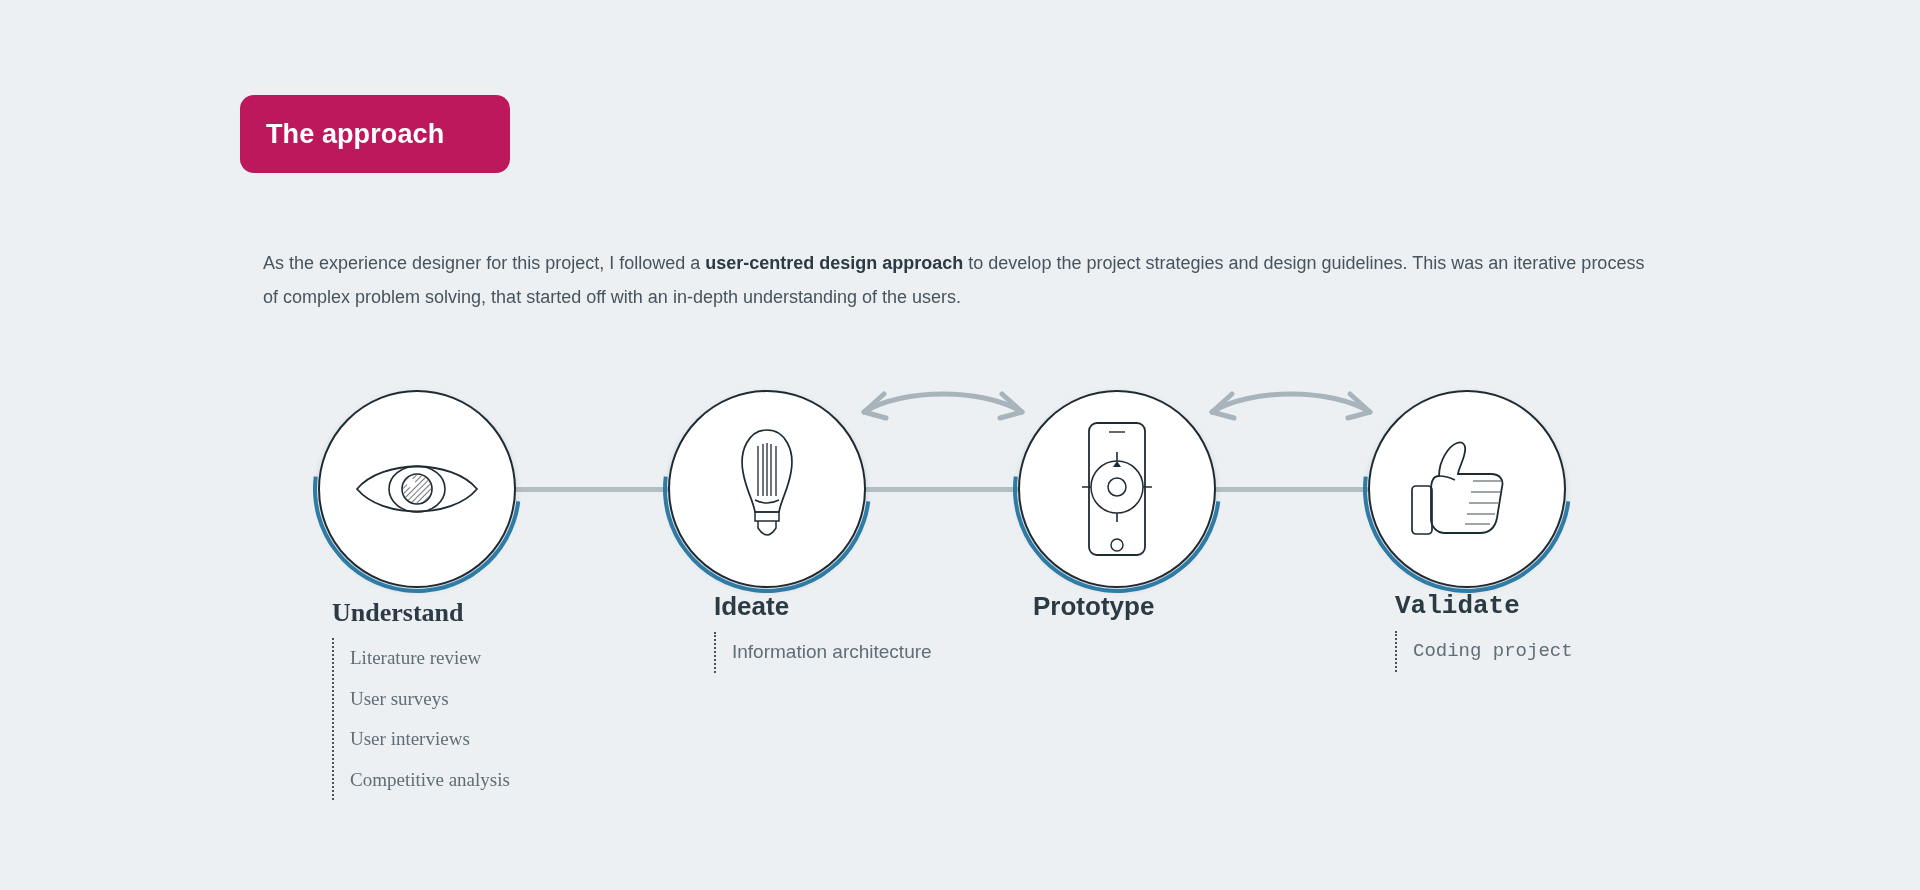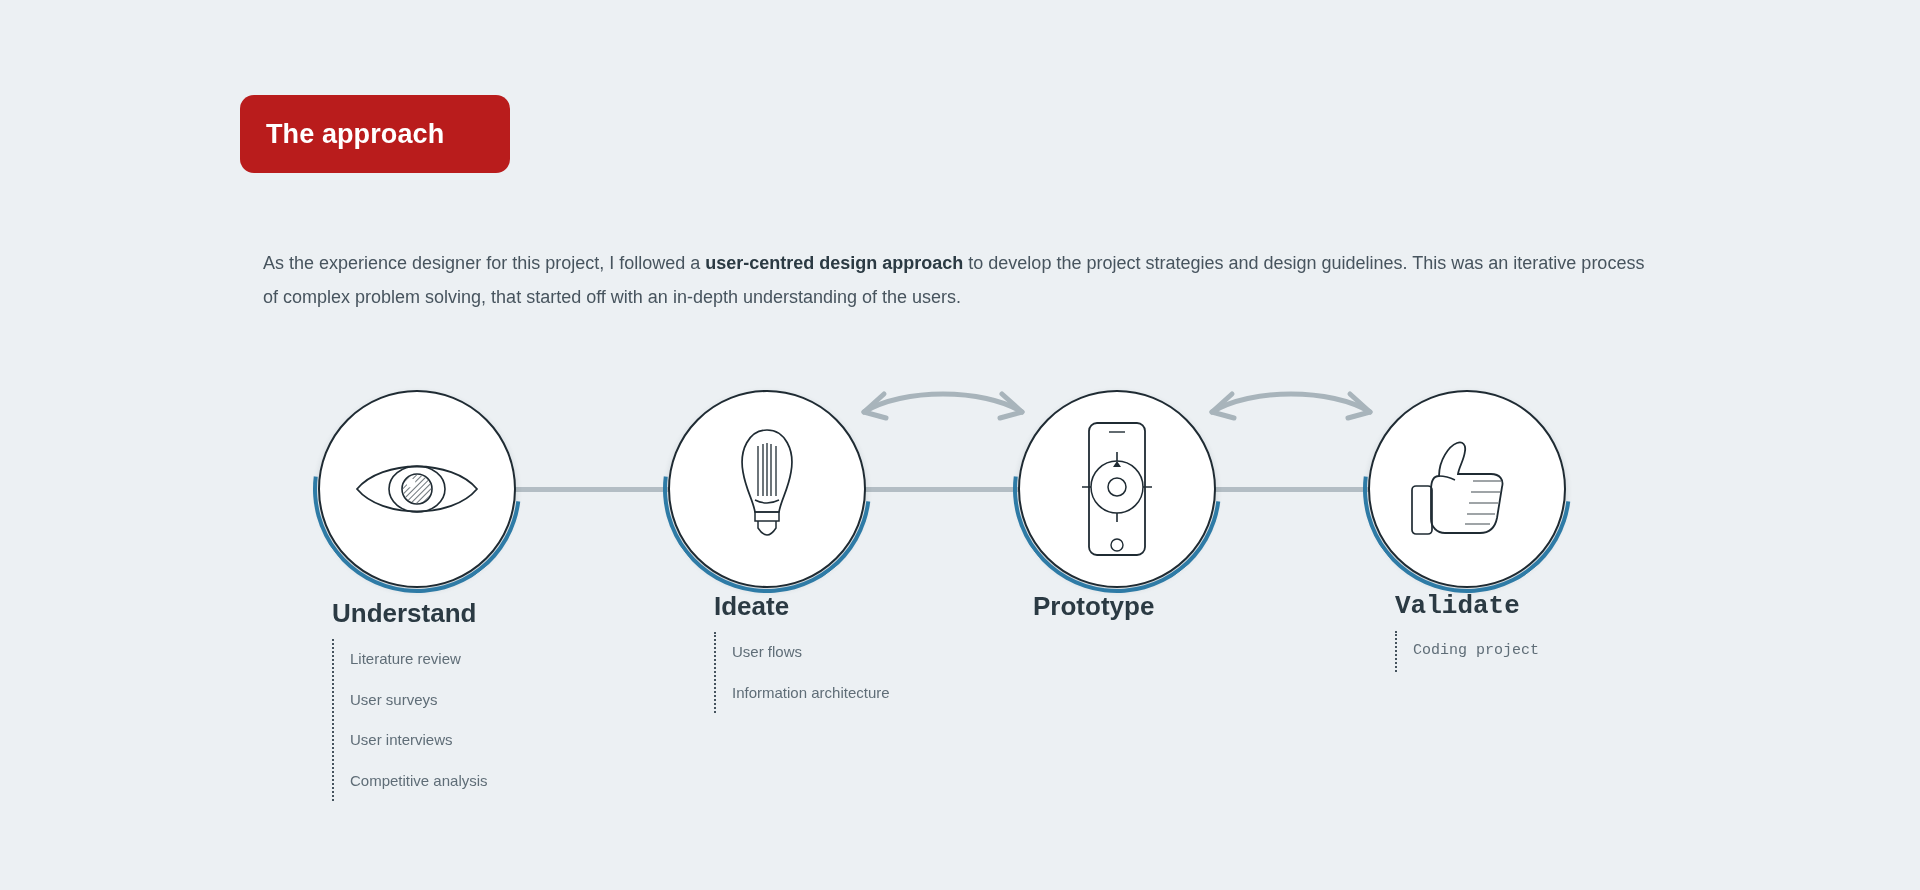--- a/index.html
+++ b/index.html
@@ -14,21 +14,21 @@
     position: relative;
     width: 1920px; height: 890px;
     background: #ecf0f3;
   }
 
   
   .badge {
     position: absolute;
     left: 240px; top: 95px;
     width: 270px; height: 78px;
-    background: #b91c1c;
+    background: #be185d;
     border-radius: 14px;
     display: flex;
     align-items: center;
     padding-left: 26px;
   }
   .badge-text {
     color: #ffffff;
     font-size: 27px;
     font-weight: bold;
     letter-spacing: 0.1px;
@@ -101,40 +101,40 @@
     width: 190px; height: 46px;
   }
   .a1 { left: 848px; }
   .a2 { left: 1196px; }
 
   
   .col {
     position: absolute;
     width: 300px;
   }
-  .c1 { left: 332px; top: 598px; }
+  .c1 { left: 332px; top: 598px; font-family: Liberation Serif, serif; }
   .c2 { left: 714px; top: 591px; }
   .c3 { left: 1033px; top: 591px; }
   .c4 { left: 1395px; top: 591px; font-family: Liberation Mono, monospace; }
 
   .col-title {
     font-size: 26px;
     font-weight: bold;
     color: #2b3a43;
     margin: 0 0 10px 0;
     white-space: nowrap;
   }
   .col-list {
     list-style: none;
     margin: 0;
     padding: 0 0 0 16px;
     border-left: 2px dotted #45535d;
   }
   .col-list li {
-    font-size: 15px;
+    font-size: 19px;
     line-height: 40.5px;
     color: #5f6d77;
     white-space: nowrap;
   }
 </style>
 </head>
 <body>
 
 <div class="page">
 
@@ -238,21 +238,20 @@
       <li>Literature review</li>
       <li>User surveys</li>
       <li>User interviews</li>
       <li>Competitive analysis</li>
     </ul>
   </div>
 
   <div class="col c2">
     <h3 class="col-title">Ideate</h3>
     <ul class="col-list">
-      <li>User flows</li>
       <li>Information architecture</li>
     </ul>
   </div>
 
   <div class="col c3">
     <h3 class="col-title">Prototype</h3>
   </div>
 
   <div class="col c4">
     <h3 class="col-title">Validate</h3>

